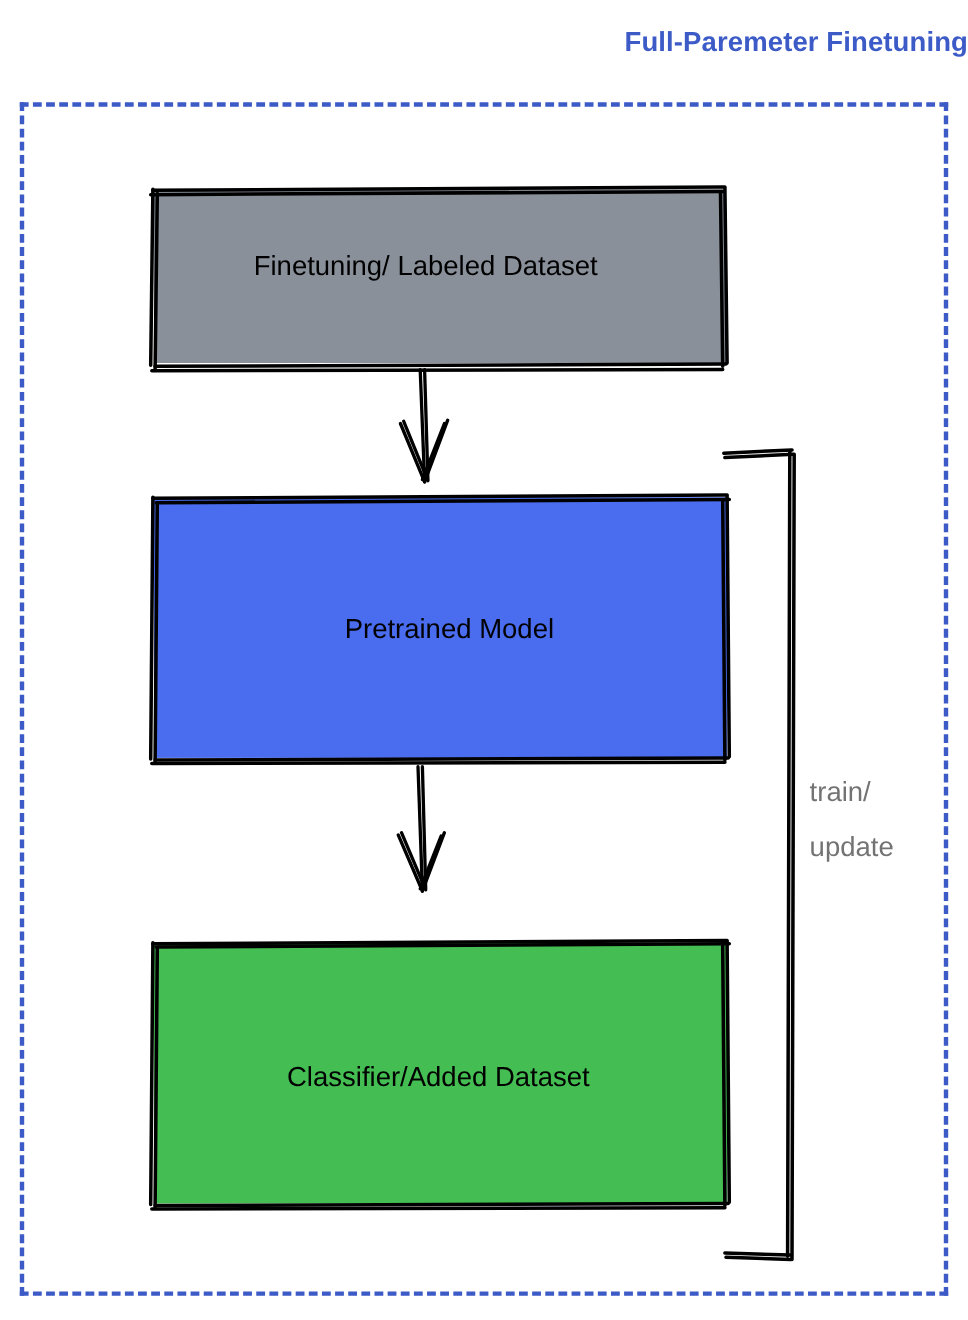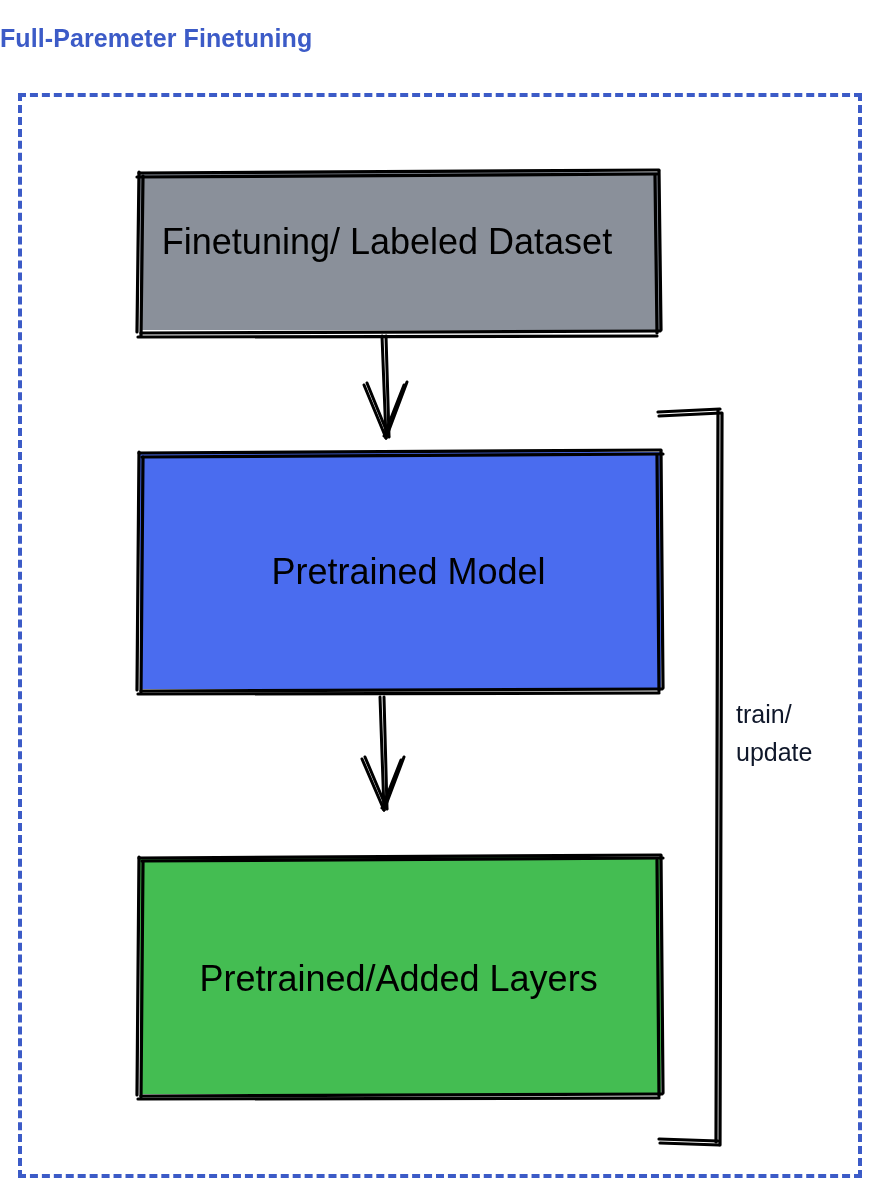--- a/index.html
+++ b/index.html
@@ -22,21 +22,21 @@
     width: 880px;
     height: 1200px;
   }
 
   
   .diagram-title {
     position: absolute;
     left: 0;
     top: 23px;
     width: 880px;
-    text-align: left;
+    text-align: right;
     font-size: 25px;
     font-weight: bold;
     color: #3c5bc7;
     letter-spacing: 0.1px;
     line-height: 30px;
     white-space: nowrap;
   }
 
   
   .dashed-container {
@@ -63,21 +63,21 @@
 
   
   .node-box {
     position: absolute;
     box-sizing: border-box;
     display: flex;
     align-items: center;
     justify-content: center;
   }
   .node-label {
-    font-size: 36px;
+    font-size: 25px;
     color: #000000;
     text-align: center;
     line-height: 34px;
     white-space: nowrap;
   }
 
   #node-dataset {
     left: 140px;
     top: 172px;
     width: 520px;
@@ -111,22 +111,22 @@
     transform: translate(-2px, 3px);
   }
 
   
   .edge-label {
     position: absolute;
     left: 736px;
     top: 695px;
     width: 120px;
     font-size: 25px;
-    color: #0f172a;
-    line-height: 38px;
+    color: #737373;
+    line-height: 50px;
     text-align: left;
     white-space: pre-line;
   }
 </style>
 </head>
 <body>
 
 <div id="diagram-root">
 
   <div class="diagram-title">Full-Paremeter Finetuning</div>
@@ -135,21 +135,21 @@
 
   <div class="node-box" id="node-dataset">
     <span class="node-label">Finetuning/ Labeled Dataset</span>
   </div>
 
   <div class="node-box" id="node-pretrained">
     <span class="node-label">Pretrained Model</span>
   </div>
 
   <div class="node-box" id="node-classifier">
-    <span class="node-label">Pretrained/Added Layers</span>
+    <span class="node-label">Classifier/Added Dataset</span>
   </div>
 
   <svg id="sketch-layer" viewBox="0 0 880 1200">
     <g fill="none" stroke="#000000" stroke-linecap="round" stroke-linejoin="round">
 
       <g stroke-width="3.2">
         <path d="M139,173 L659,170"></path>
         <path d="M137,177 L657,174"></path>
         <path d="M659,171 L661,330"></path>
         <path d="M655,175 L657,333"></path>

